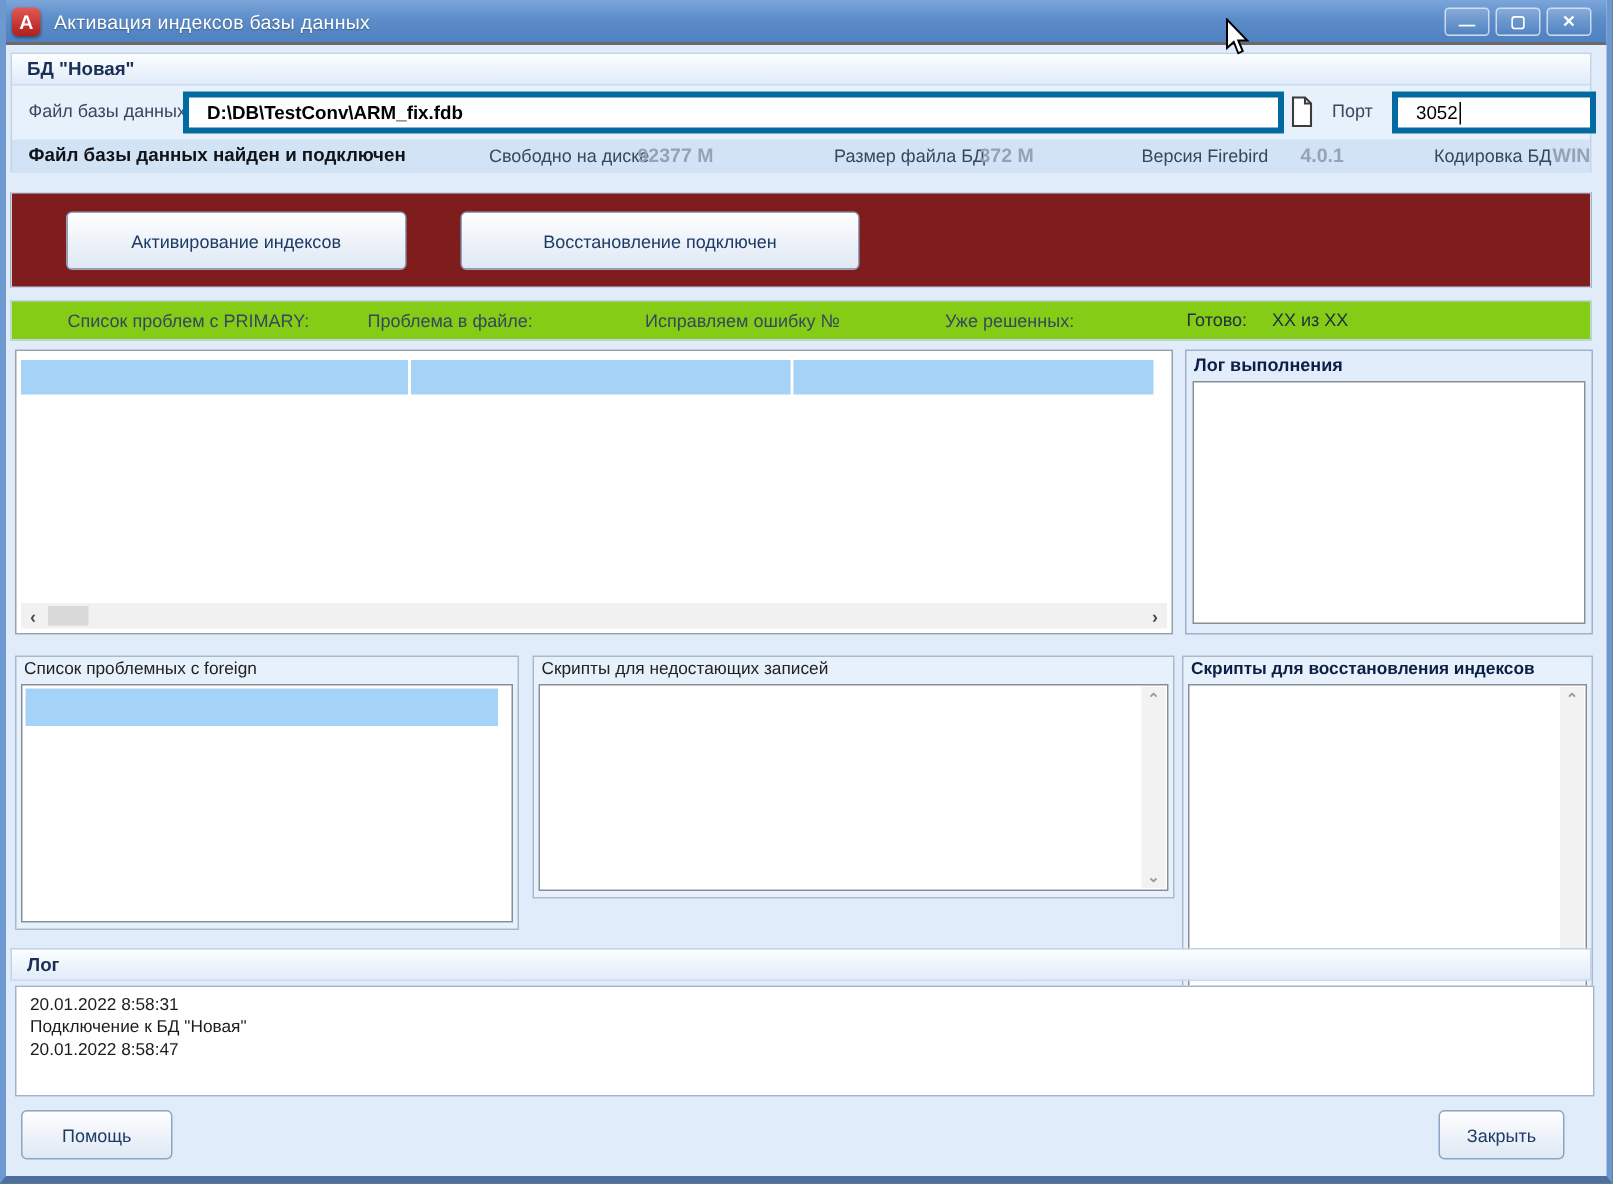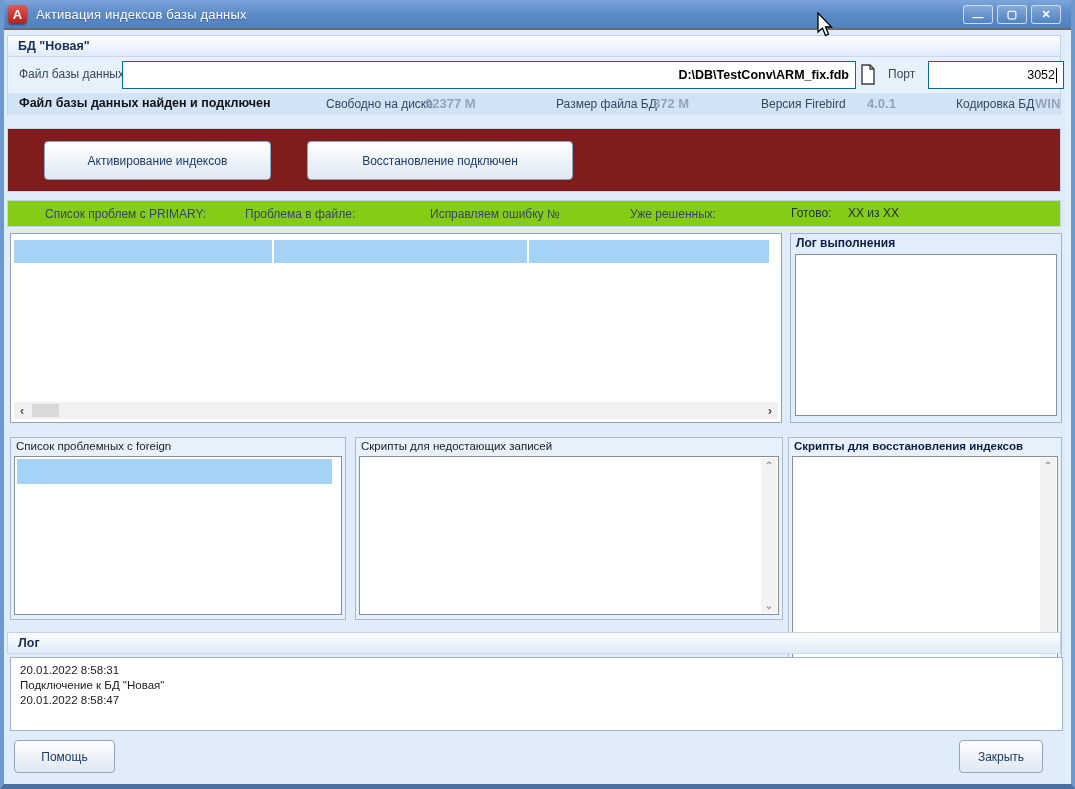--- a/index.html
+++ b/index.html
@@ -20,21 +20,21 @@
     font-size:11px;font-weight:bold;display:flex;align-items:center;justify-content:center;cursor:default;}
   .winbtn.min span{transform:translateY(3px);}
   
   .client{position:absolute;top:32px;left:0;right:0;bottom:0;}
   .panel{position:absolute;border:1px solid #c3d3e8;background:#e7f1fc;}
   .hdrbar{background:linear-gradient(#fcfeff,#e0ebfa);border-bottom:1px solid #cbdaee;
     font-weight:bold;font-size:12.5px;color:#1a2f55;display:flex;align-items:center;padding-left:10px;}
   label,.lbl{font-size:12px;color:#37485e;}
   .bold-dark{font-weight:bold;color:#101418;font-size:12.5px;}
   .gray-val{font-weight:bold;color:#96a3b6;font-size:13px;}
-  .textbox{background:#fff;border:1px solid #0369a1;display:flex;align-items:center;padding:0 6px;justify-content:flex-end;}
+  .textbox{background:#fff;border:4px solid #0369a1;display:flex;align-items:center;padding:0 12px;}
   .caret{width:1px;height:15px;background:#000;margin-left:1px;}
   .btn{position:absolute;display:flex;align-items:center;justify-content:center;
     background:linear-gradient(#ffffff,#f0f4fa 45%,#dfe8f4);border:1px solid #8da4c2;border-radius:4px;
     font-size:12px;color:#1c3b66;box-shadow:inset 0 1px 0 #fff;cursor:default;}
   
   .grid-panel{position:absolute;background:#fff;border:1px solid #96a1ae;}
   .grid-head{position:absolute;top:6px;left:3px;right:11px;height:23px;display:flex;gap:2px;}
   .grid-head .cell{background:#a5d3f8;height:100%;}
   .hscroll{position:absolute;left:3px;right:3px;bottom:3px;height:17px;background:#f1f1f1;display:flex;align-items:center;}
   .hscroll .arrow,.vscroll .arrow{color:#4a4a4a;font-size:12px;font-weight:bold;width:16px;height:100%;
@@ -140,21 +140,21 @@
       <div class="white-box" style="left:4px;top:20px;right:4px;bottom:6px;"></div>
     </div>
 
     <div class="panel" style="left:6px;top:405px;width:336px;height:183px;border-color:#a9bacf;">
       <span class="sub-title">Список проблемных с foreign</span>
       <div class="white-box" style="left:3px;top:18px;right:3px;bottom:4px;">
         <div class="list-header-blue"></div>
       </div>
     </div>
 
-    <div class="panel" style="left:351px;top:405px;width:428px;height:183px;border-color:#a9bacf;">
+    <div class="panel" style="left:351px;top:405px;width:428px;height:162px;border-color:#a9bacf;">
       <span class="sub-title">Скрипты для недостающих записей</span>
       <div class="white-box" style="left:3px;top:18px;right:3px;bottom:4px;">
         <div class="vscroll">
           <div class="arrow">⌃</div>
           <div class="arrow">⌄</div>
         </div>
       </div>
     </div>
 
     <div class="panel" style="left:784px;top:405px;width:274px;height:237px;border-color:#a9bacf;">

